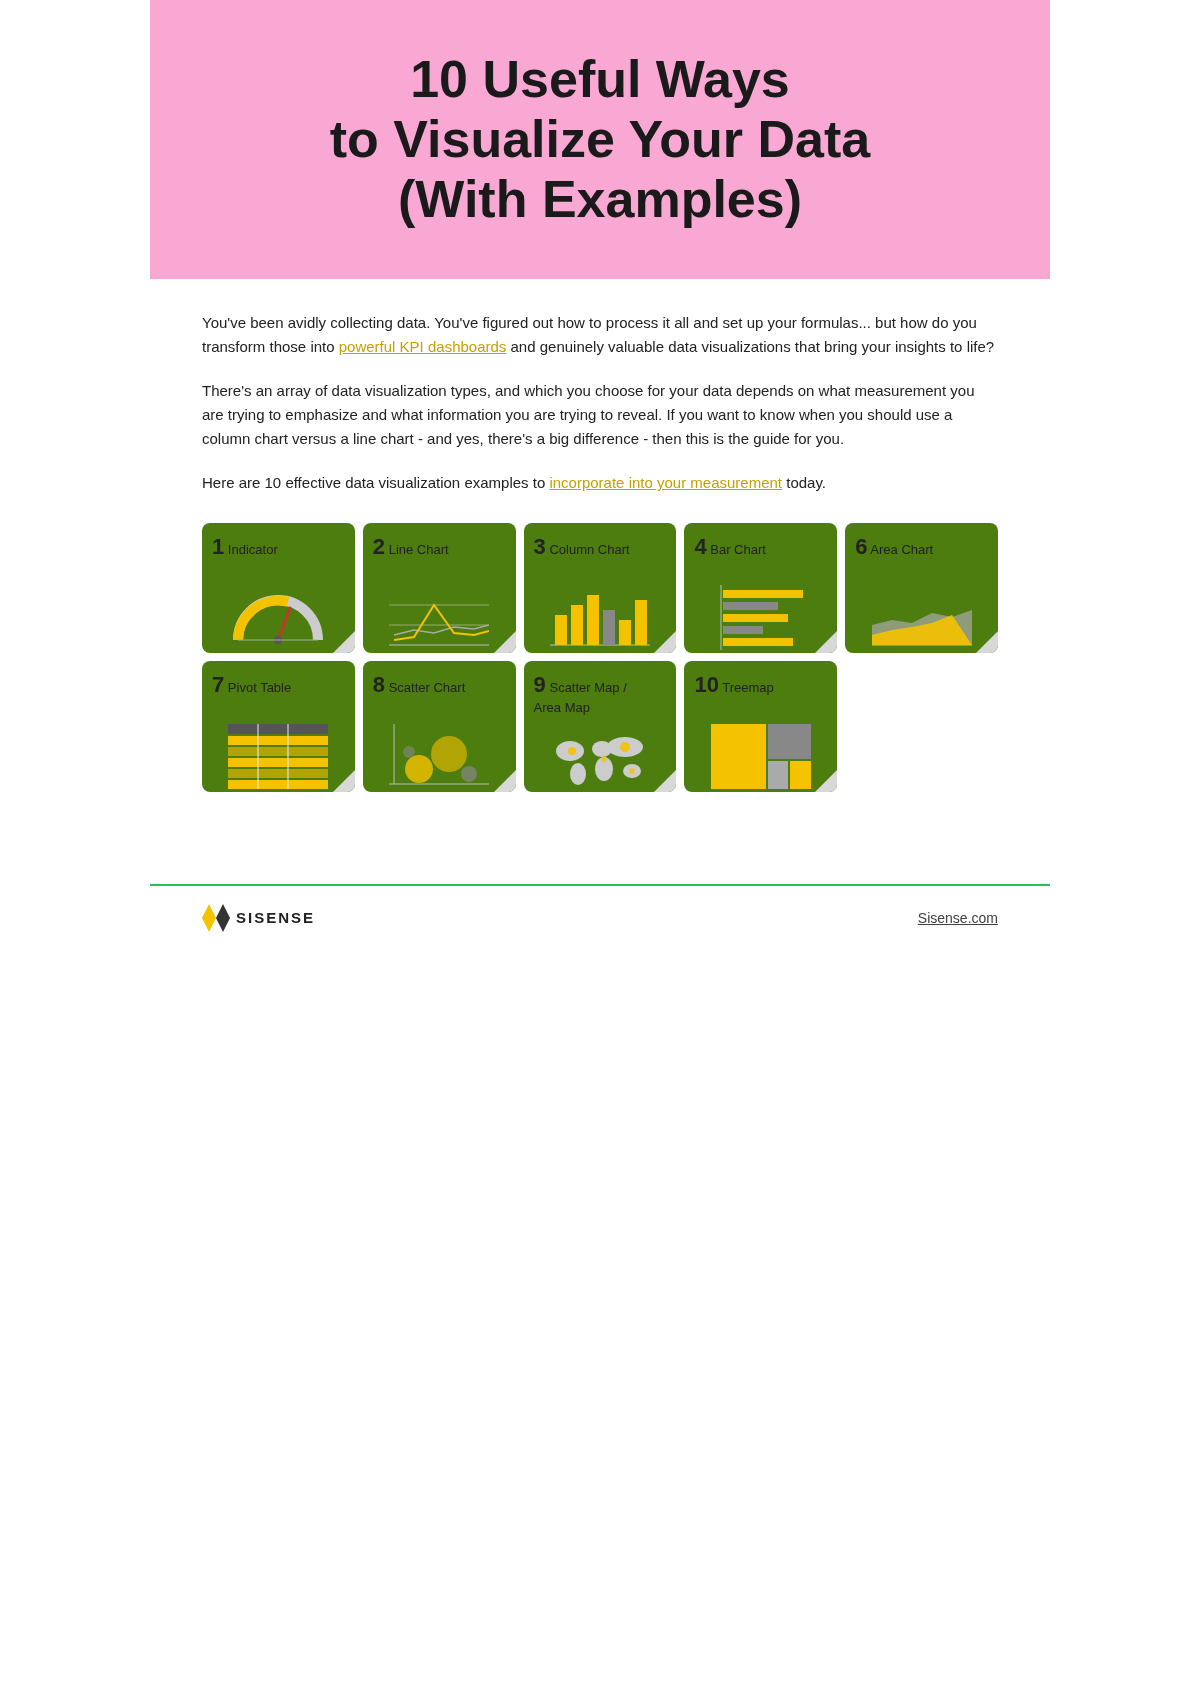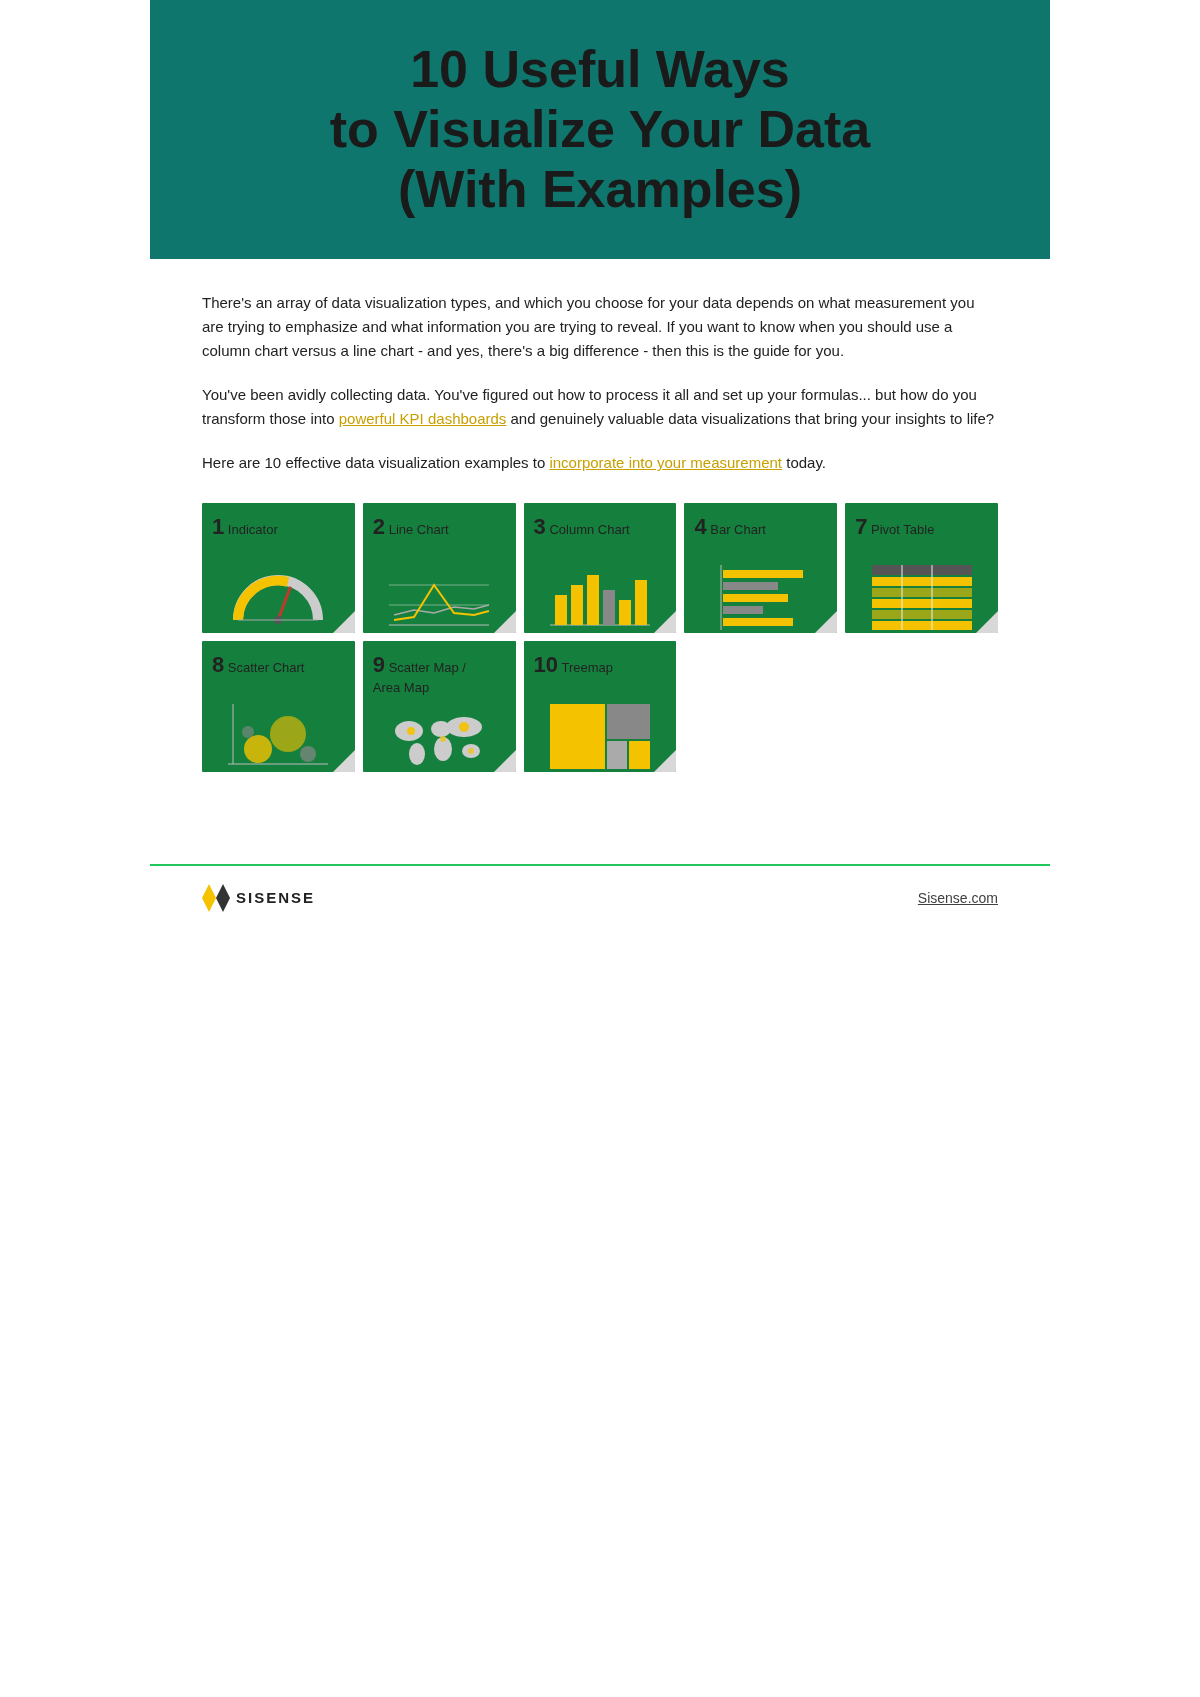--- a/index.html
+++ b/index.html
@@ -5,22 +5,22 @@
     * { margin: 0; padding: 0; box-sizing: border-box; }
     body {
       font-family: 'Arial', sans-serif;
       background: #fff;
       width: 900px;
       margin: 0 auto;
     }
 
     
     .header {
-      background: #0f766e;
-      padding: 40px 60px;
+      background: #f9a8d4;
+      padding: 50px 60px;
       text-align: center;
     }
     .header h1 {
       font-size: 52px;
       font-weight: 900;
       color: #1a1a1a;
       line-height: 1.15;
     }
 
     
@@ -39,22 +39,22 @@
     }
 
     
     .chart-grid {
       display: grid;
       grid-template-columns: repeat(5, 1fr);
       gap: 8px;
       margin-top: 28px;
     }
     .chart-card {
-      background: #15803d;
-      border-radius: 1px;
+      background: #4d7c0f;
+      border-radius: 8px;
       padding: 10px 10px 3px 10px;
       display: flex;
       flex-direction: column;
       min-height: 130px;
       position: relative;
       overflow: hidden;
     }
     .chart-card-title {
       font-size: 13px;
       font-weight: 400;
@@ -124,25 +124,25 @@
   </style>
 </head>
 <body>
 
 <div class="header">
   <h1>10 Useful Ways<br>to Visualize Your Data<br>(With Examples)</h1>
 </div>
 
 <div class="content">
 
-  <p class="intro-text">There's an array of data visualization types, and which you choose for your data depends on what measurement you are trying to emphasize and what information you are trying to reveal. If you want to know when you should use a column chart versus a line chart - and yes, there's a big difference - then this is the guide for you.</p>
-
   <p class="intro-text">
     You've been avidly collecting data. You've figured out how to process it all and set up your formulas... but how do you transform those into <a href="#">powerful KPI dashboards</a> and genuinely valuable data visualizations that bring your insights to life?
   </p>
+
+  <p class="intro-text">There's an array of data visualization types, and which you choose for your data depends on what measurement you are trying to emphasize and what information you are trying to reveal. If you want to know when you should use a column chart versus a line chart - and yes, there's a big difference - then this is the guide for you.</p>
 
   <p class="intro-text">
     Here are 10 effective data visualization examples to <a href="#">incorporate into your measurement</a> today.
   </p>
 
   <div class="chart-grid">
 
     <div class="chart-card">
       <div class="chart-card-title">
         <strong>1</strong> Indicator
@@ -212,20 +212,35 @@
           <rect x="12" y="17" width="55" height="8" fill="#888"></rect>
           <rect x="12" y="29" width="65" height="8" fill="#F5C200"></rect>
           <rect x="12" y="41" width="40" height="8" fill="#888"></rect>
           <rect x="12" y="53" width="70" height="8" fill="#F5C200"></rect>
         </svg>
       </div>
       <div class="card-corner"></div>
     </div>
 
 
+    <div class="chart-card">
+      <div class="chart-card-title">
+        <strong>6</strong> Area Chart
+      </div>
+      <div class="chart-visual">
+        <svg class="chart-svg" width="100" height="65" viewBox="0 0 100 65">
+          <line x1="0" y1="60" x2="100" y2="60" stroke="#bbb" stroke-width="1"></line>
+
+          <polygon points="0,60 0,40 20,35 40,38 60,28 80,32 100,25 100,60" fill="#aaa" opacity="0.7"></polygon>
+
+          <polygon points="0,60 0,50 20,45 40,42 60,38 80,30 100,60" fill="#F5C200" opacity="0.9"></polygon>
+        </svg>
+      </div>
+      <div class="card-corner"></div>
+    </div>
 
     <div class="chart-card">
       <div class="chart-card-title">
         <strong>7</strong> Pivot Table
       </div>
       <div class="chart-visual">
         <svg class="chart-svg" width="100" height="65" viewBox="0 0 100 65">
 
           <rect x="0" y="0" width="100" height="10" fill="#555"></rect>
           <rect x="0" y="12" width="100" height="9" fill="#F5C200"></rect>

